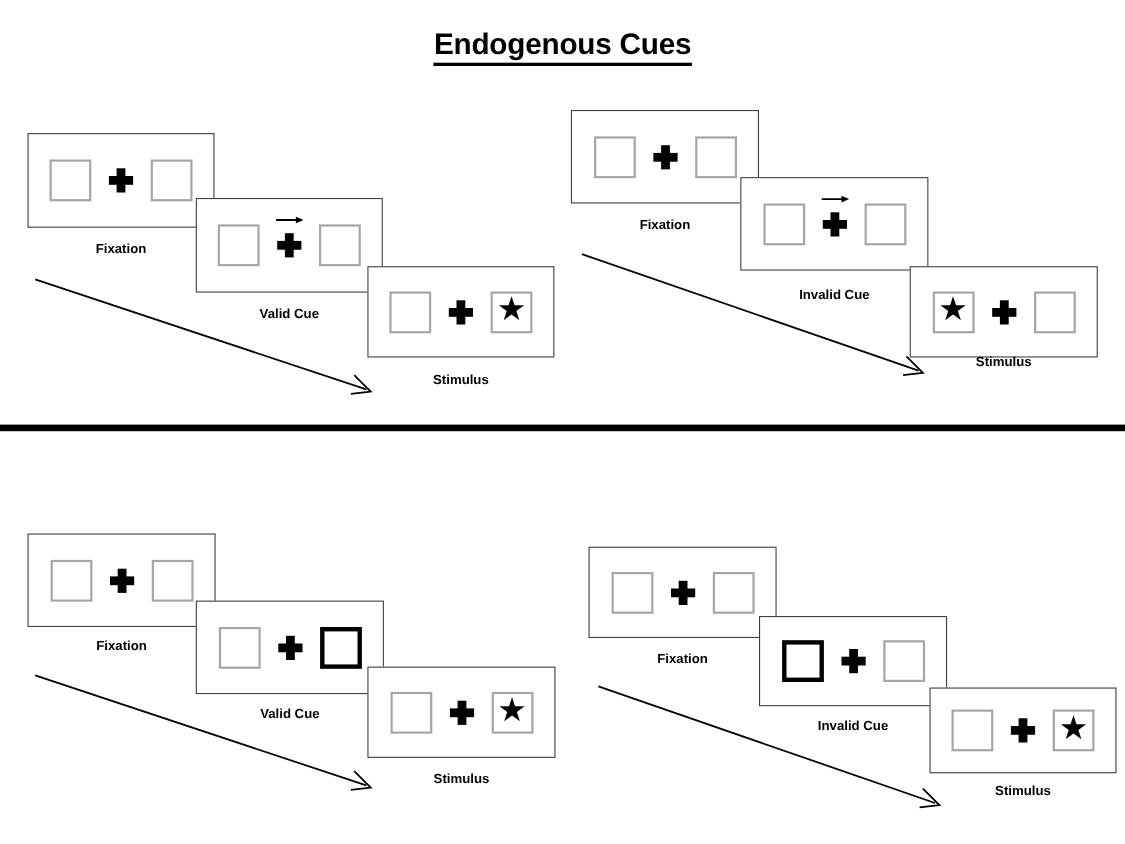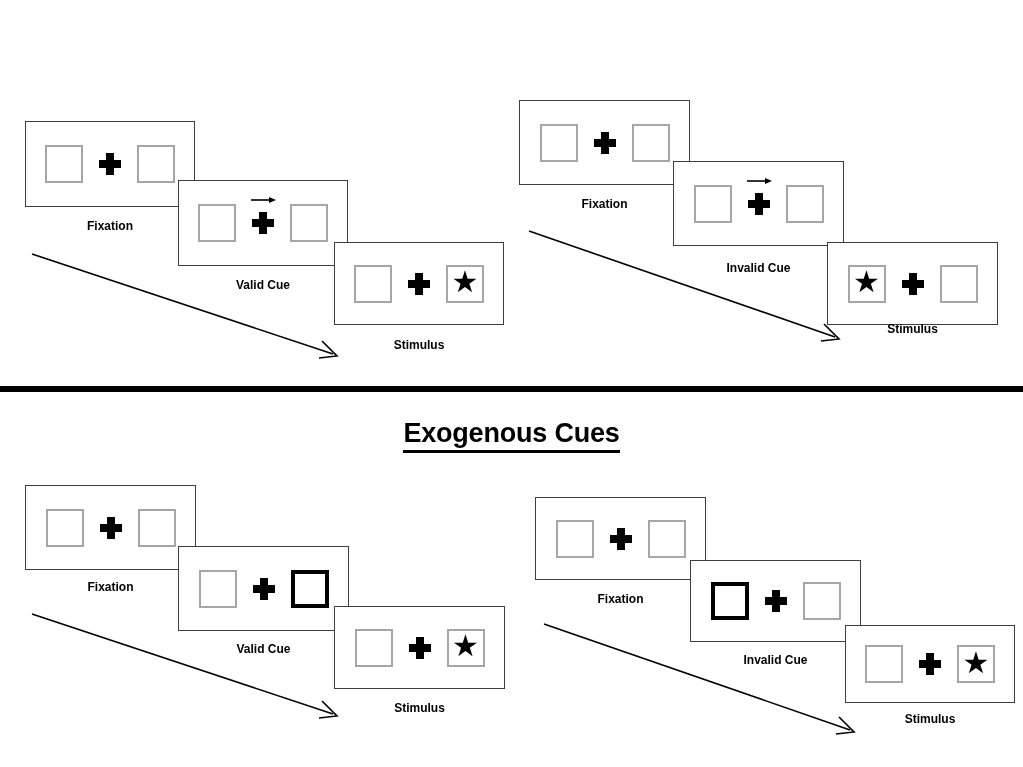--- a/index.html
+++ b/index.html
@@ -133,20 +133,23 @@
   .flow-arrow {
     position: absolute;
     pointer-events: none;
   }
 </style>
 </head>
 <body>
 
 <div id="stage">
 
+  <div class="section-title" style="top:25px;">
+    <span class="tx">Endogenous Cues</span>
+  </div>
 
   <div class="frame" style="left:25px; top:121px; width:170px; height:86px;">
     <div class="frame-inner">
       <div class="pbox"></div>
       <div class="plus"></div>
       <div class="pbox"></div>
     </div>
   </div>
   <div class="stage-label" style="left:25px; top:219px; width:170px;">Fixation</div>
 
@@ -214,23 +217,20 @@
   </div>
   <div class="stage-label" style="left:827px; top:322px; width:171px;">Stimulus</div>
 
   <svg class="flow-arrow" style="left:525px; top:225px; width:330px; height:125px;" viewBox="0 0 330 125">
     <line x1="4" y1="6" x2="310" y2="112" stroke="#000" stroke-width="1.6"></line>
     <polyline points="299,99 314,114 296,116" fill="none" stroke="#000" stroke-width="1.6"></polyline>
   </svg>
 
   <div class="divider"></div>
 
-  <div class="section-title" style="top:418px;">
-    <span class="tx">Exogenous Cues</span>
-  </div>
 
   <div class="frame" style="left:25px; top:485px; width:171px; height:85px;">
     <div class="frame-inner">
       <div class="pbox"></div>
       <div class="plus"></div>
       <div class="pbox"></div>
     </div>
   </div>
   <div class="stage-label" style="left:25px; top:580px; width:171px;">Fixation</div>
 

